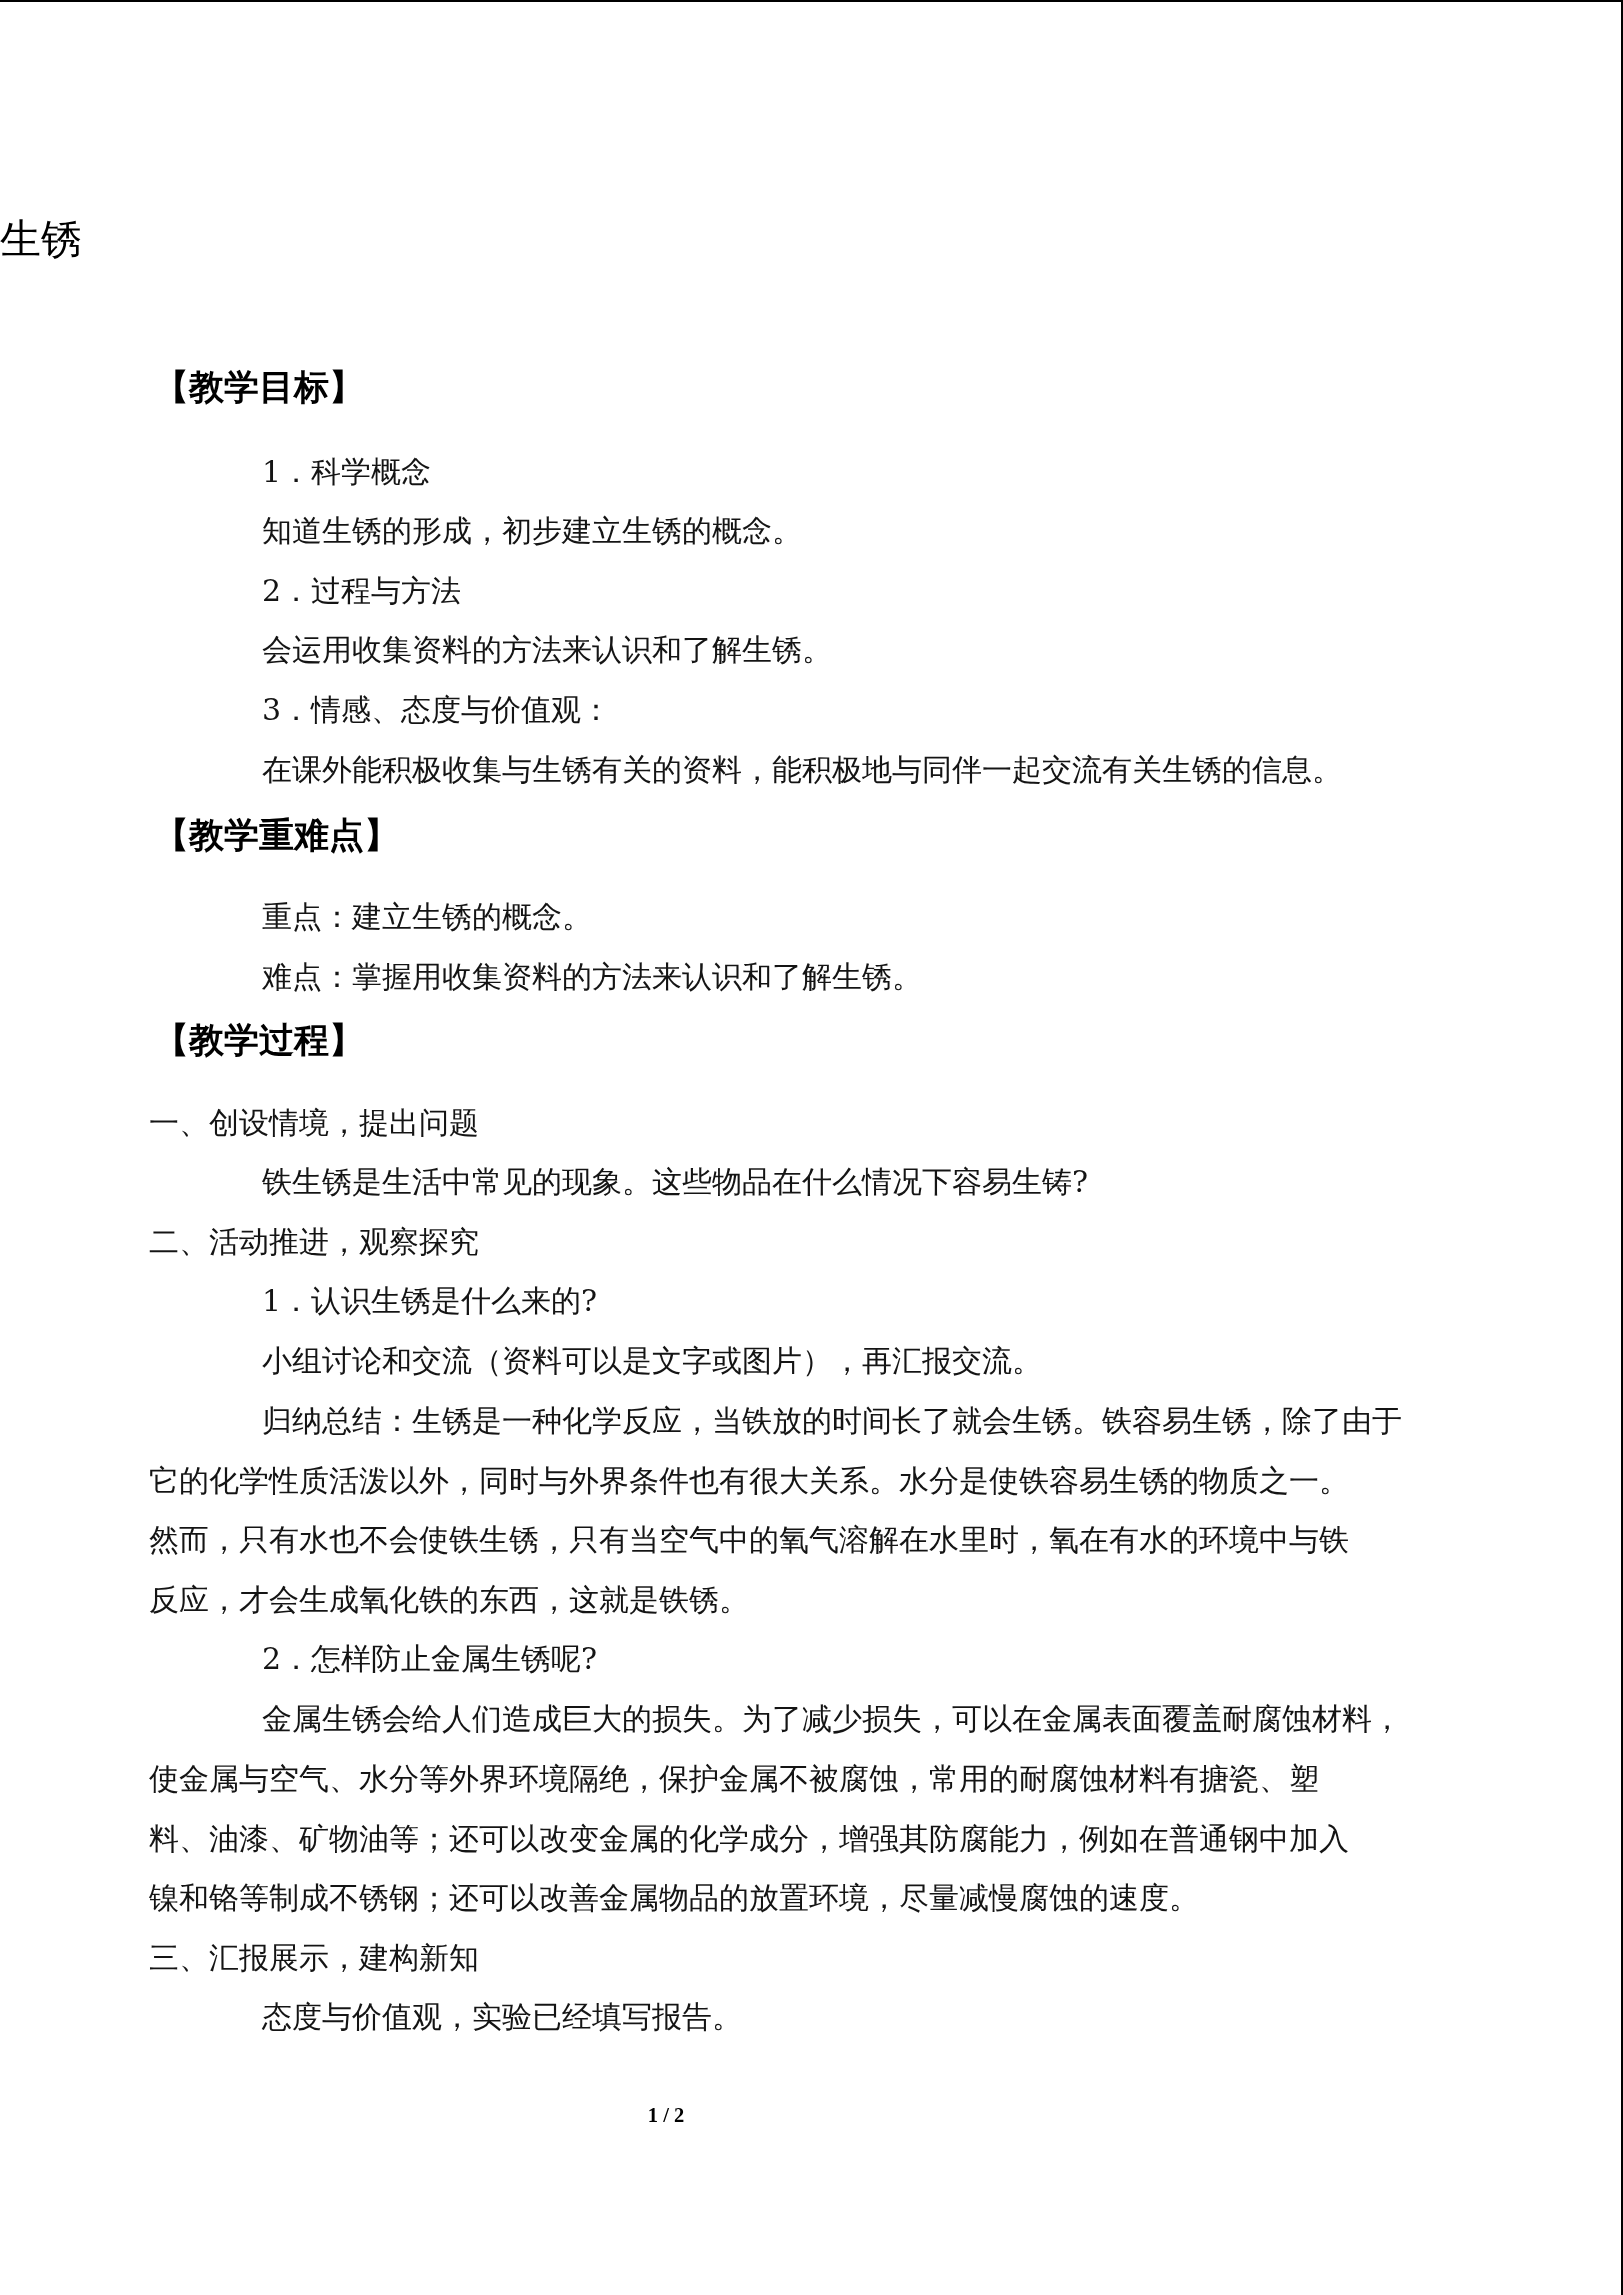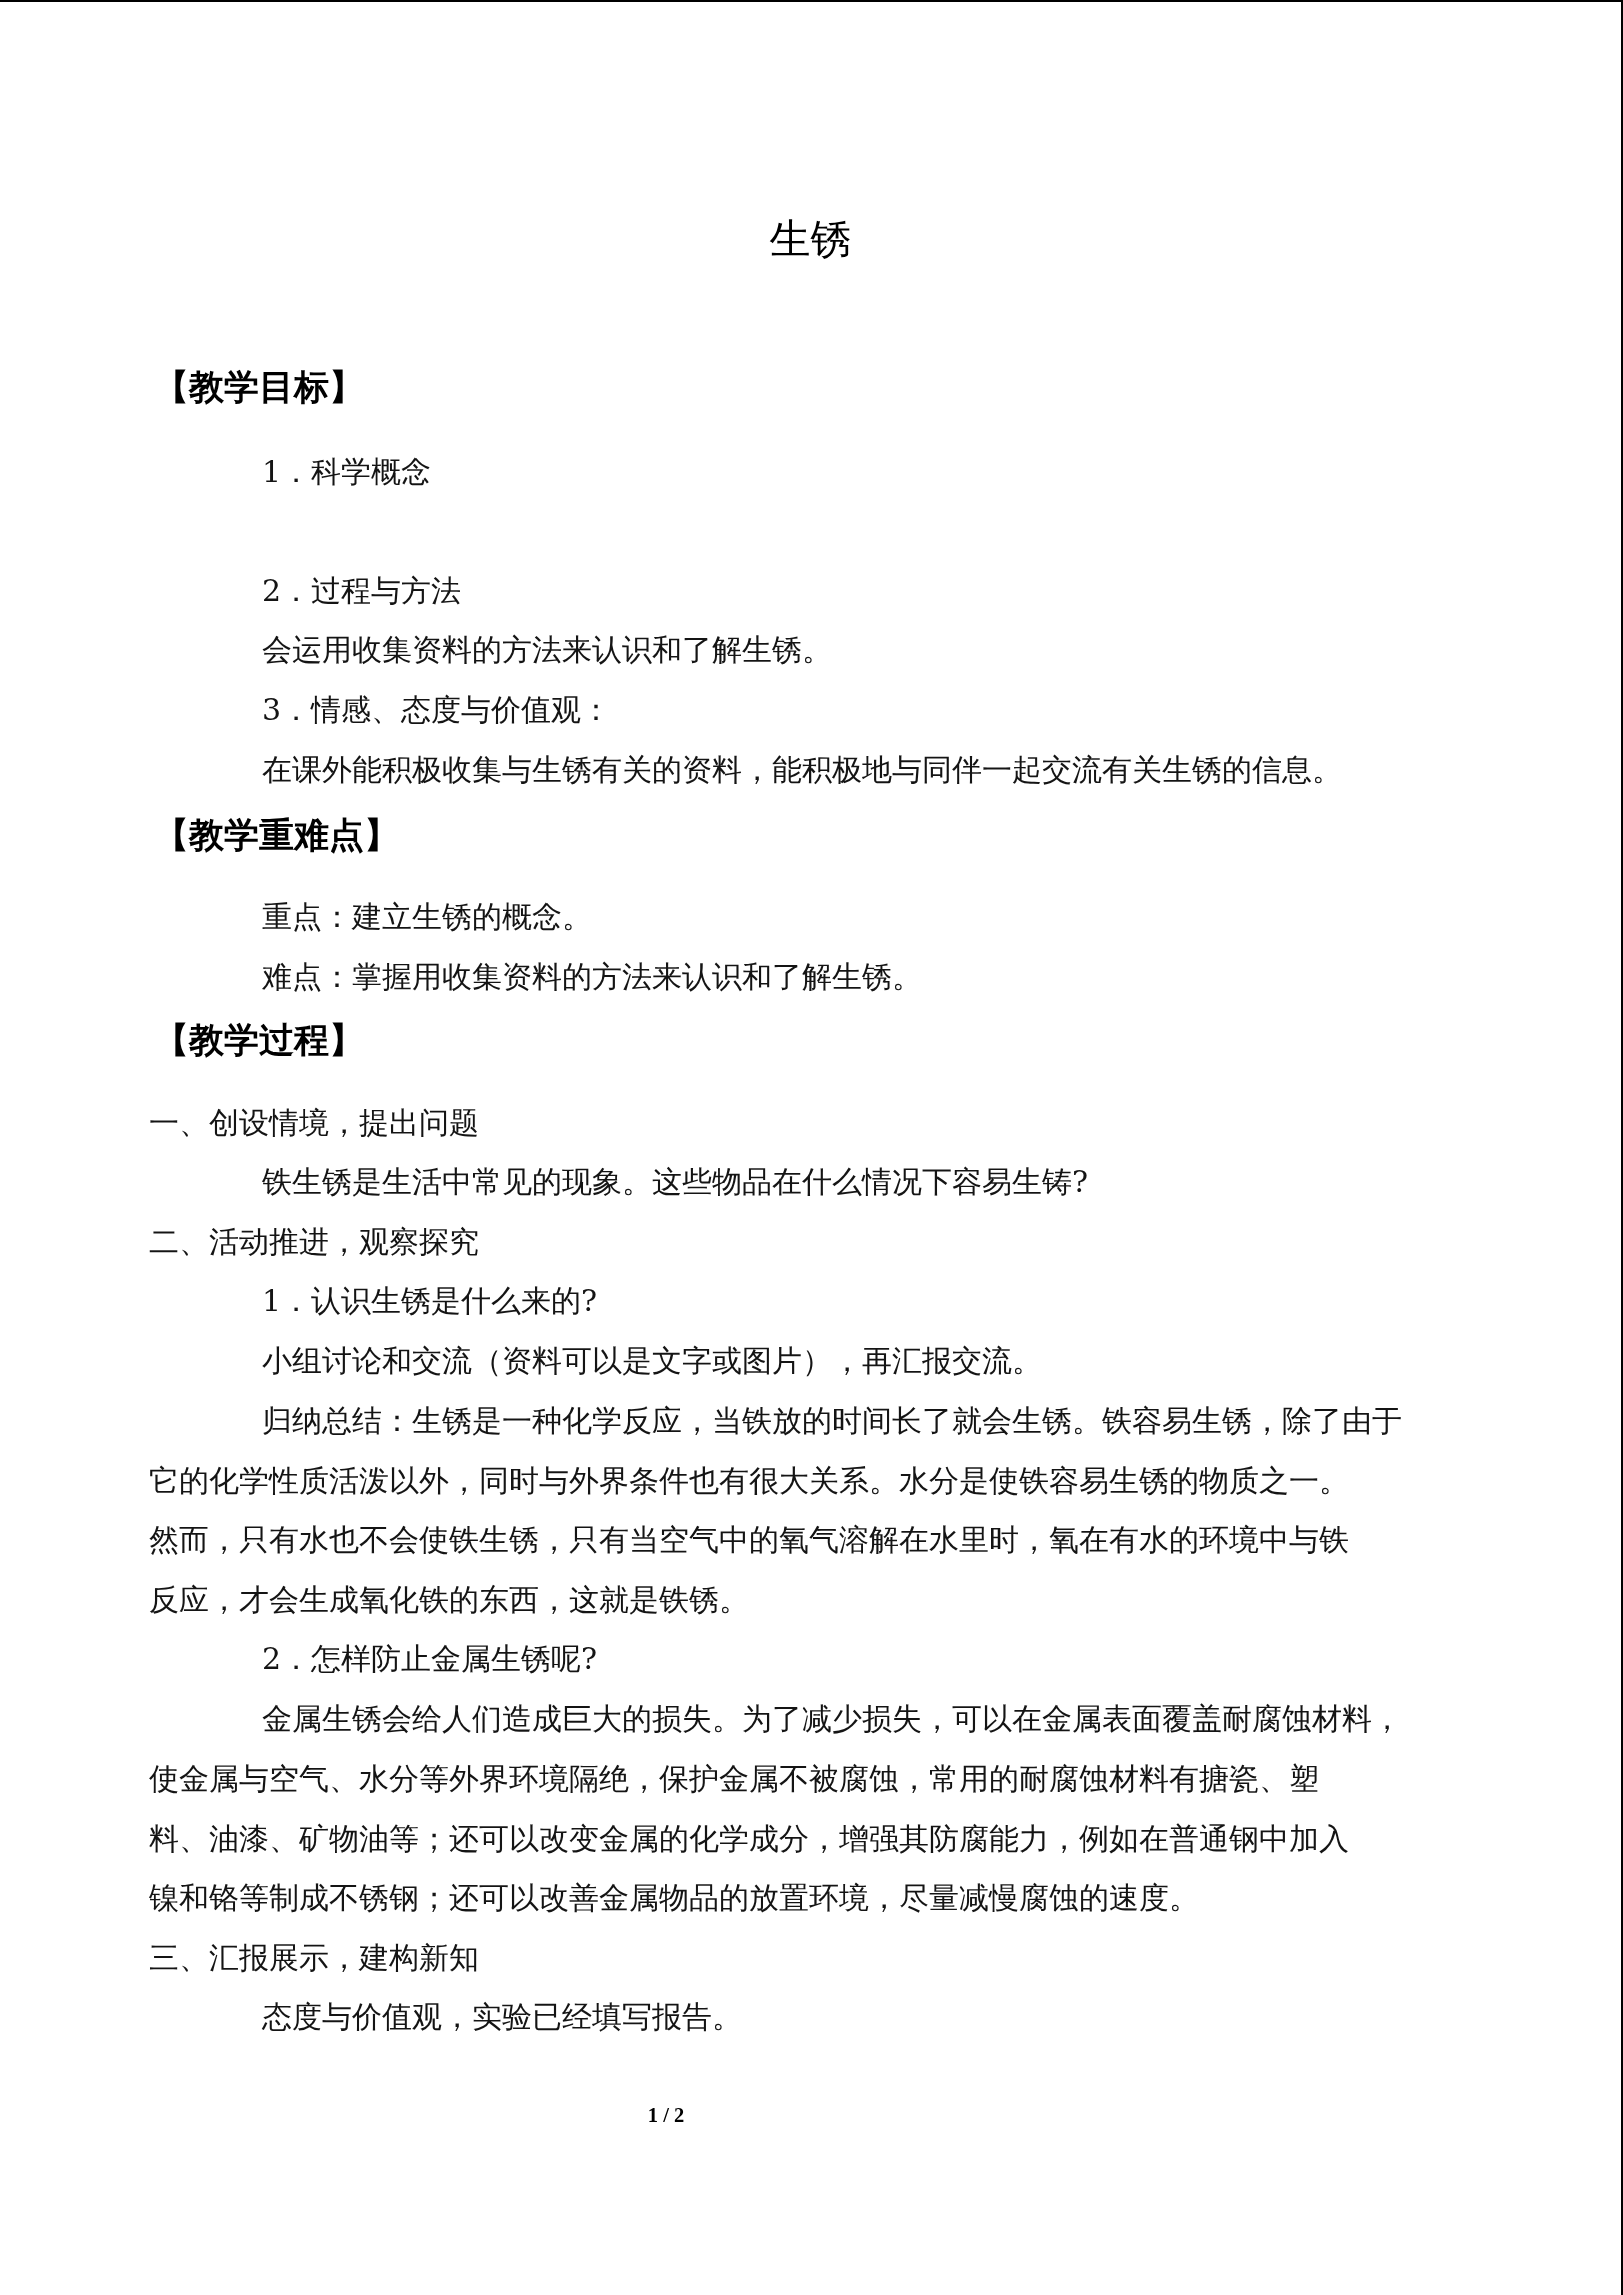--- a/index.html
+++ b/index.html
@@ -24,21 +24,21 @@
       background: #ffffff;
       border-top: 2.7px solid #000000;
       border-right: 2px solid #000000;
       box-sizing: border-box;
     }
     .doc-title {
       position: absolute;
       left: 0;
       width: 1621px;
       top: 210px;
-      text-align: center;
+      text-align: left;
       font-size: 41px;
       line-height: 55px;
       font-weight: normal;
       font-family: "DejaVu Sans", "Liberation Sans", sans-serif;
       color: #000;
     }
     .heading {
       position: absolute;
       left: 154px;
       font-size: 35px;
@@ -72,20 +72,21 @@
   </style>
 </head>
 <body>
 
 <div class="page">
 
   <div class="doc-title">生锈</div>
 
   <div class="heading" style="top:361px;">【教学目标】</div>
   <div class="line l-indent" style="top:449px;">1．科学概念</div>
+  <div class="line l-indent" style="top:508px;">知道生锈的形成，初步建立生锈的概念。</div>
   <div class="line l-indent" style="top:568px;">2．过程与方法</div>
   <div class="line l-indent" style="top:627px;">会运用收集资料的方法来认识和了解生锈。</div>
   <div class="line l-indent" style="top:687px;">3．情感、态度与价值观：</div>
   <div class="line l-indent" style="top:747px;">在课外能积极收集与生锈有关的资料，能积极地与同伴一起交流有关生锈的信息。</div>
 
   <div class="heading" style="top:809px;">【教学重难点】</div>
   <div class="line l-indent" style="top:894px;">重点：建立生锈的概念。</div>
   <div class="line l-indent" style="top:954px;">难点：掌握用收集资料的方法来认识和了解生锈。</div>
 
   <div class="heading" style="top:1014px;">【教学过程】</div>

